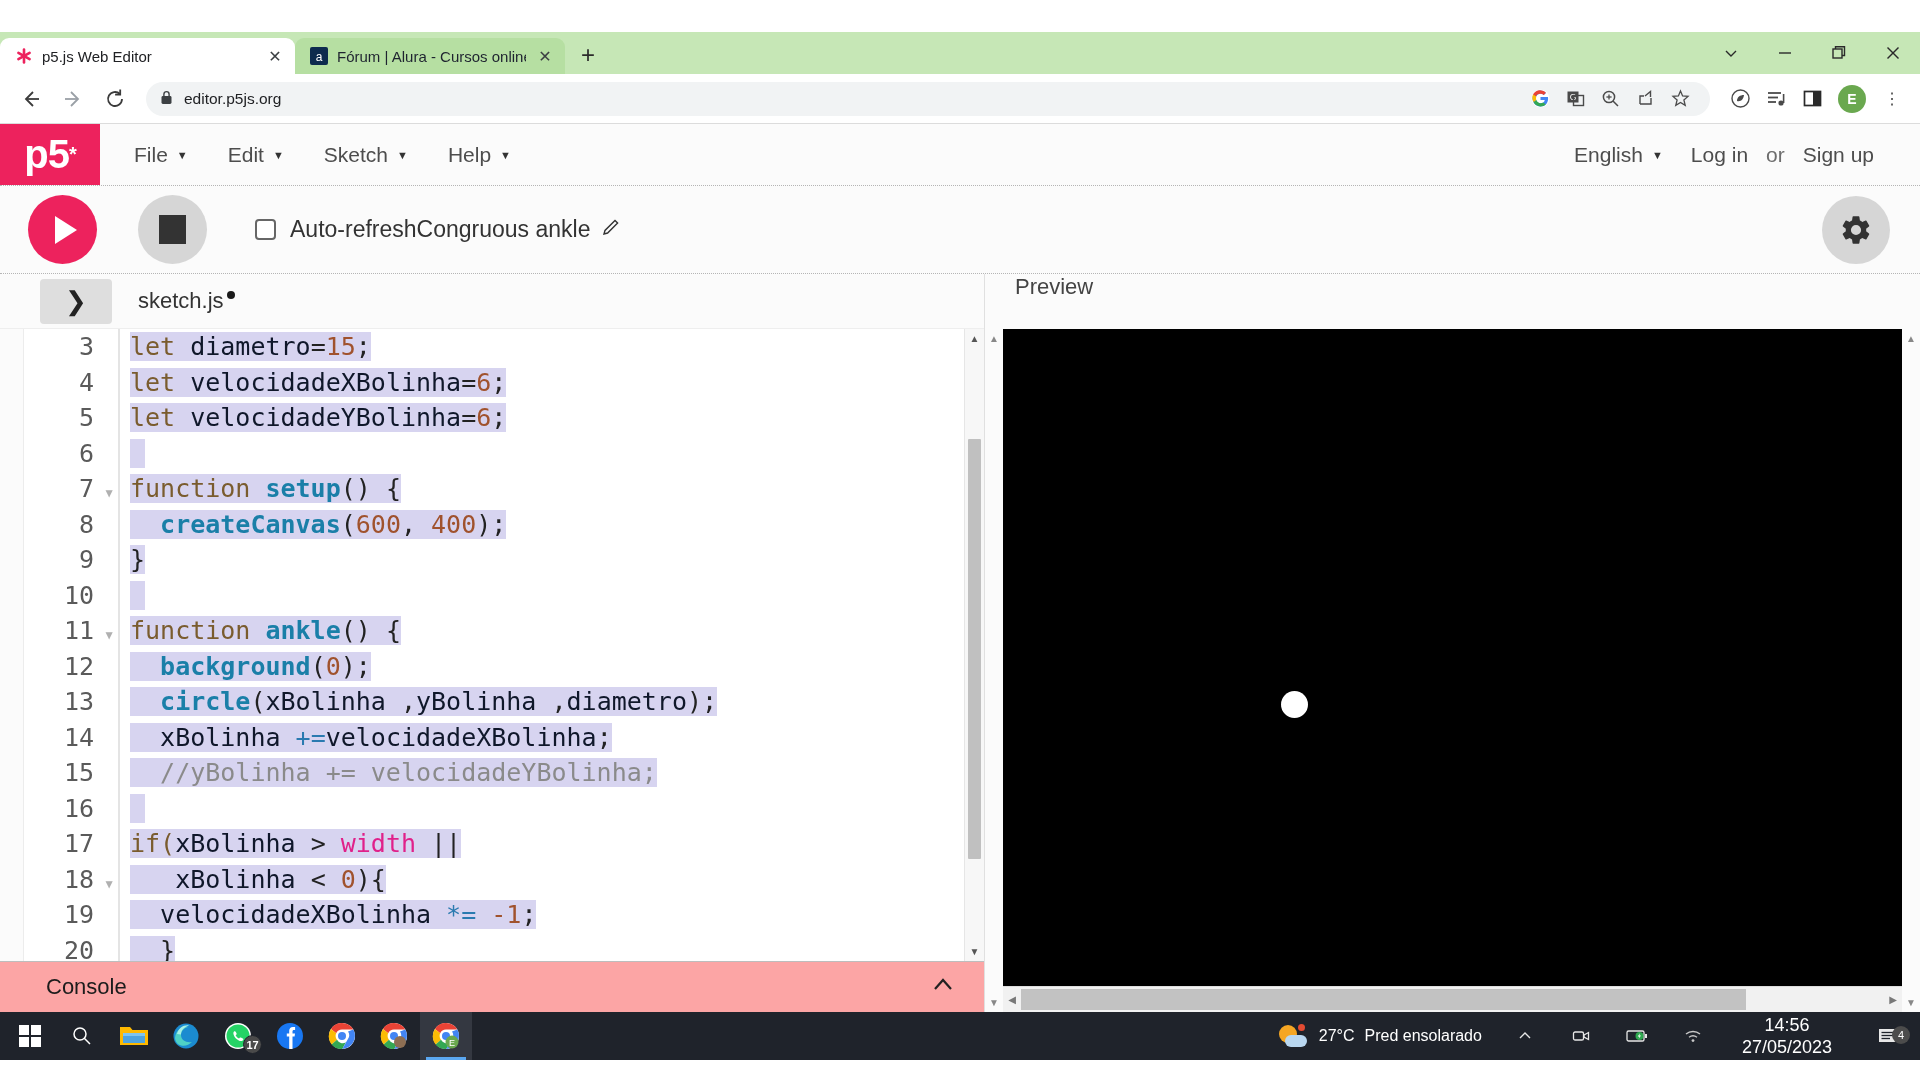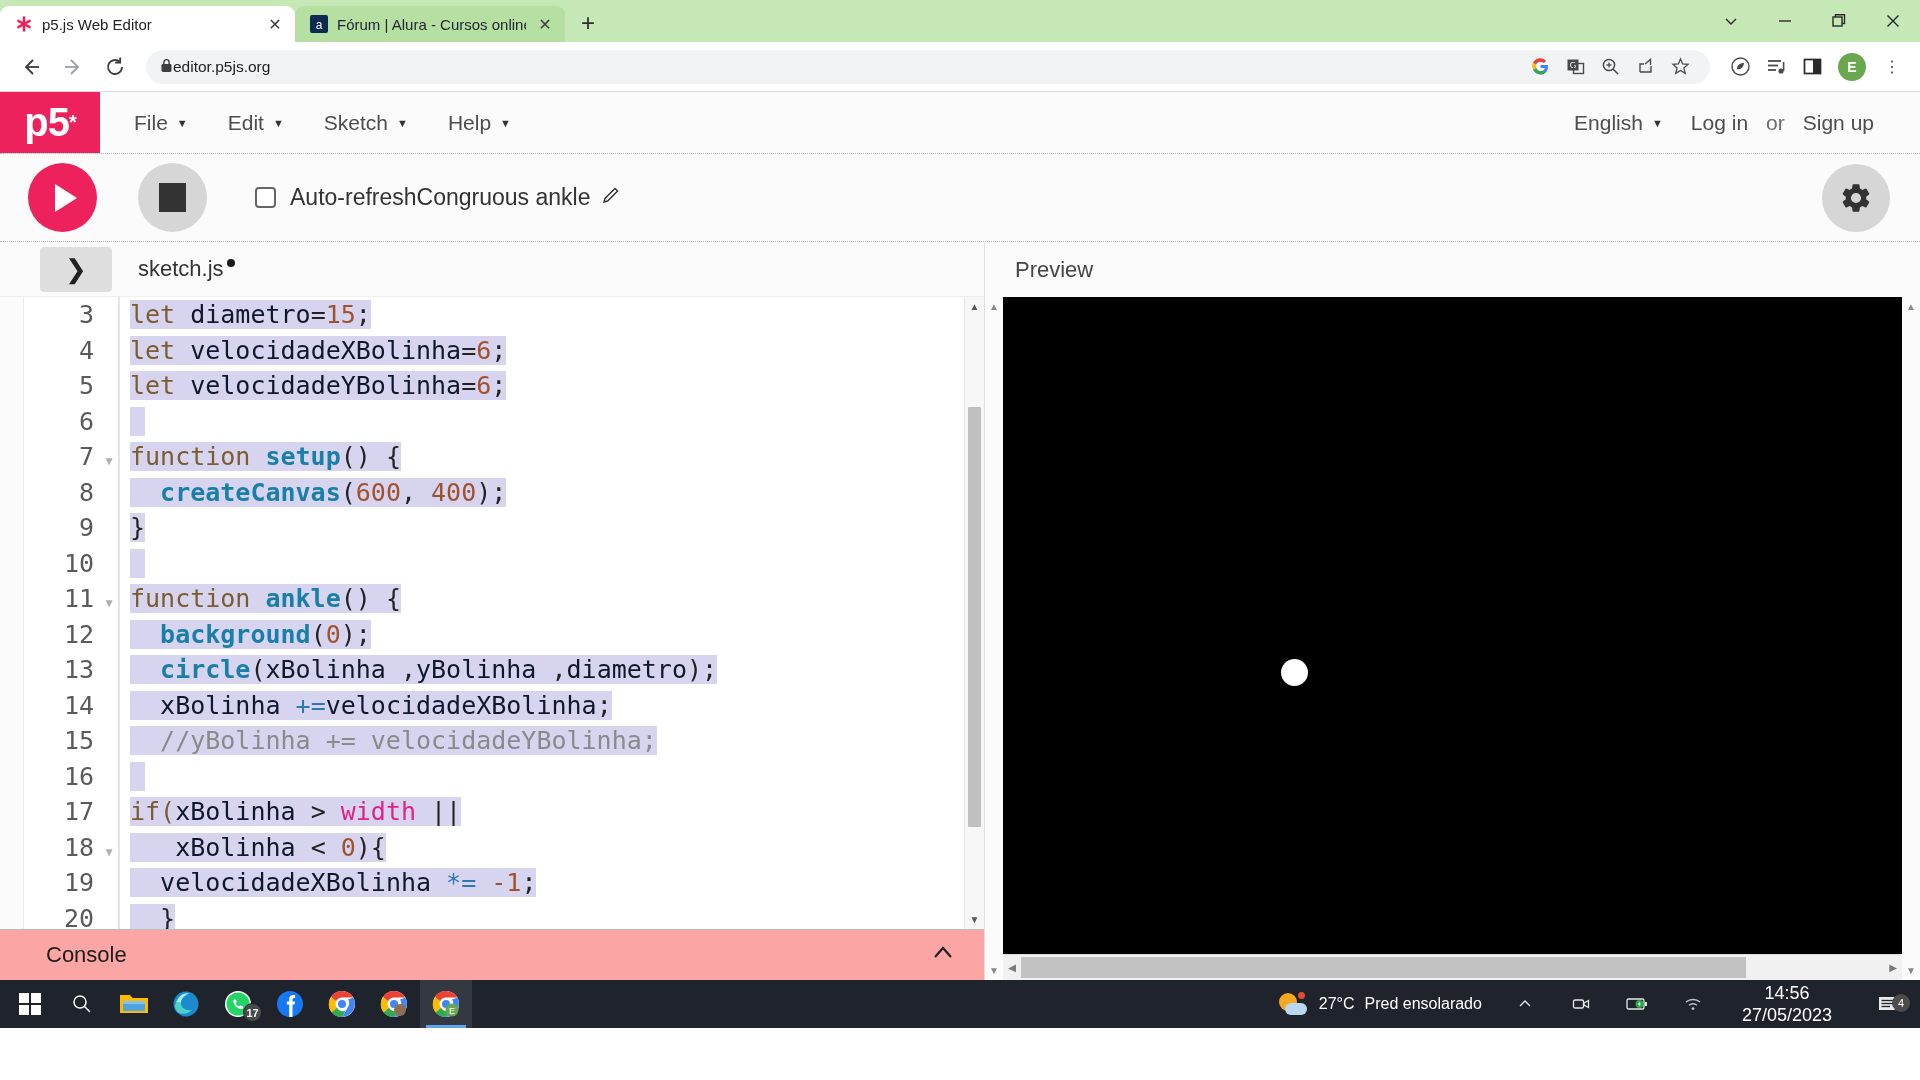--- a/index.html
+++ b/index.html
@@ -10,20 +10,21 @@
     background: #fff;
   }
 
   
   .browser-tabstrip {
     height: 42px;
     background: #c6e7b6;
     display: flex;
     align-items: flex-end;
     position: relative;
+    margin-top: 32px;
   }
   .tab {
     height: 36px;
     display: flex;
     align-items: center;
     padding: 0 10px 0 14px;
     border-radius: 9px 9px 0 0;
     position: relative;
     gap: 9px;
     font-size: 15px;
@@ -81,20 +82,21 @@
     font-size: 20px;
   }
   .omnibox {
     flex: 1 1 auto;
     height: 34px;
     background: #f1f3f4;
     border-radius: 17px;
     display: flex; align-items: center;
     margin: 0 10px 0 8px;
     padding: 0 14px;
+    gap: 11px;
   }
   .omnibox .lock { font-size: 13px; color: #3c4043; }
   .omnibox .url { font-size: 15.5px; color: #202124; }
   .omnibox-actions { display: flex; align-items: center; gap: 3px; margin-left: auto; }
   .tb-icon {
     width: 32px; height: 32px;
     display: flex; align-items: center; justify-content: center;
     color: #4a4a4a; font-size: 16px;
   }
   .avatar-btn {
@@ -297,21 +299,21 @@
   .console-chevron { margin-left: auto; font-size: 26px; color: #222; }
 
   
   .preview-col {
     flex: 1 1 auto;
     display: flex; flex-direction: column;
     background: #fbfbfb;
   }
   .preview-header {
     height: 55px;
-    display: flex; align-items: center;
+    display: flex; 
     padding-left: 30px;
     font-size: 22px; color: #444;
   }
   .preview-body {
     flex: 1 1 auto;
     display: flex;
     position: relative;
   }
   .pv-left-scroll {
     width: 18px; flex: 0 0 18px;

